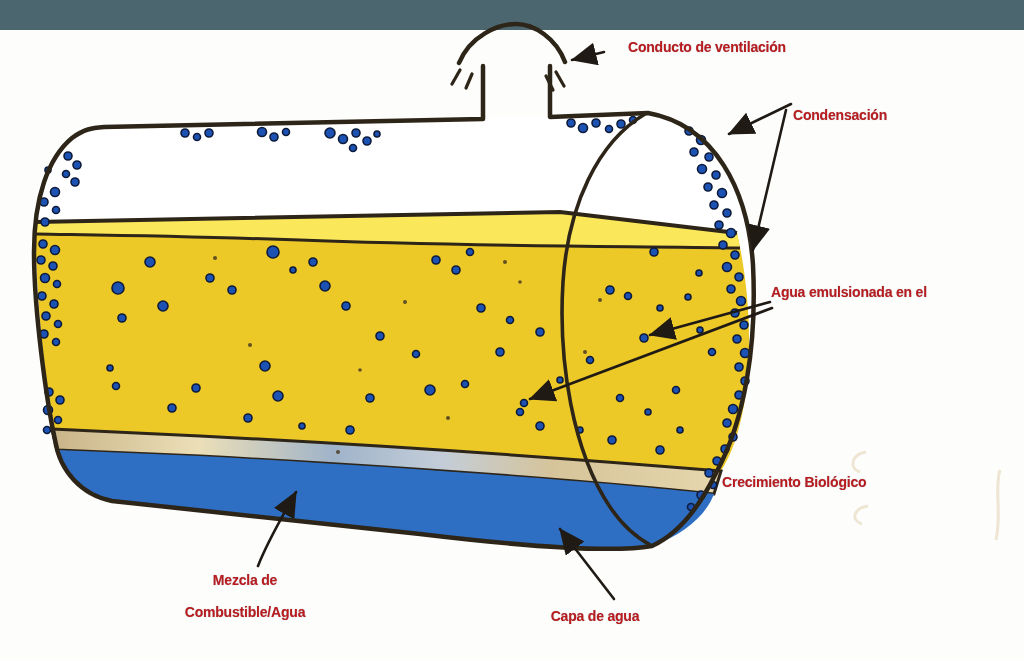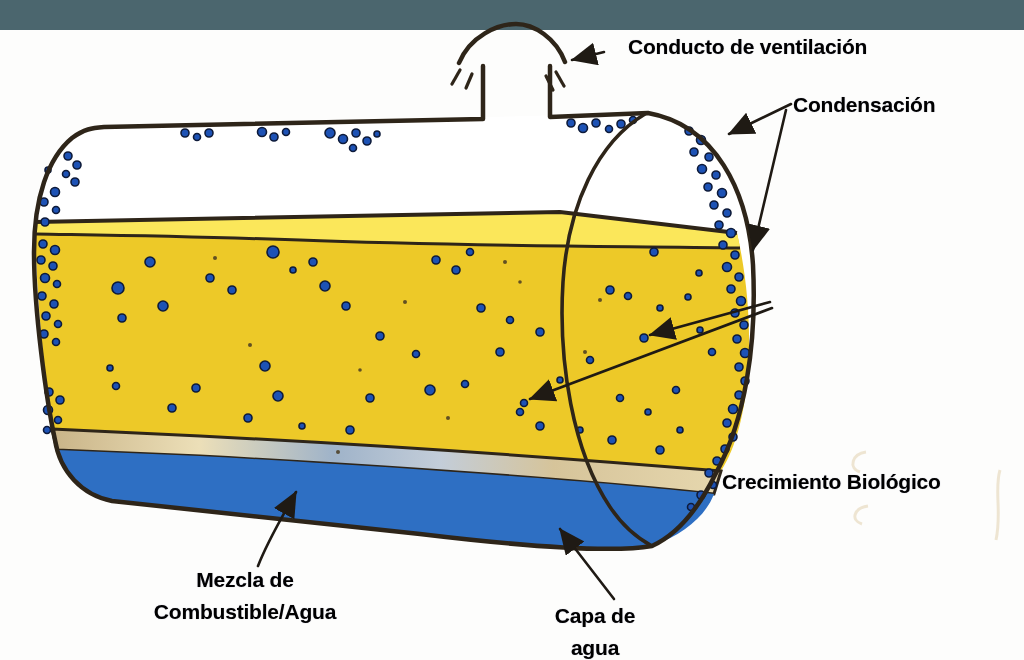--- a/index.html
+++ b/index.html
@@ -8,23 +8,23 @@
     background:#fdfdfc;
     font-family:"Liberation Sans", sans-serif;
   }
   .top-bar{
     position:absolute;left:0;top:0;width:1024px;height:30px;
     background:#4b666e;
   }
   svg.tank{position:absolute;left:0;top:0;}
   .lbl{
     position:absolute;
-    color:#000000;
+    color:#b91c1c;
     font-weight:700;
-    font-size:21px;
+    font-size:14px;
     letter-spacing:-0.2px;
     line-height:32px;
     white-space:nowrap;
     text-shadow:0 0 1px rgba(30,30,90,.35);
   }
   .lbl.center{text-align:center;white-space:normal;}
 </style>
 </head>
 <body>
 
@@ -248,23 +248,24 @@
 
     <g stroke="#c9a96a" stroke-width="3" fill="none" opacity="0.28">
       <path d="M 866,452 C 852,454 848,468 860,472"></path>
       <path d="M 868,506 C 854,508 850,520 862,524"></path>
       <path d="M 1000,470 C 994,490 1002,512 996,540"></path>
     </g>
   </svg>
 
   <div class="lbl" style="left:628px;top:31px;">Conducto de ventilación</div>
 
-  <div class="lbl" style="left:793px;top:89px;">Condensación</div>
+  <div class="lbl" style="left:793px;top:99px;">Condensación</div>
 
   <div class="lbl" style="left:771px;top:276px;">
+    <div>Agua emulsionada en el</div>
   </div>
 
   <div class="lbl center" style="left:125px;top:564px;width:240px;">
     <div>Mezcla de</div>
     <div>Combustible/Agua</div>
   </div>
 
   <div class="lbl" style="left:722px;top:466px;">Crecimiento Biológico</div>
 
   <div class="lbl center" style="left:529px;top:600px;width:132px;">Capa de agua</div>

